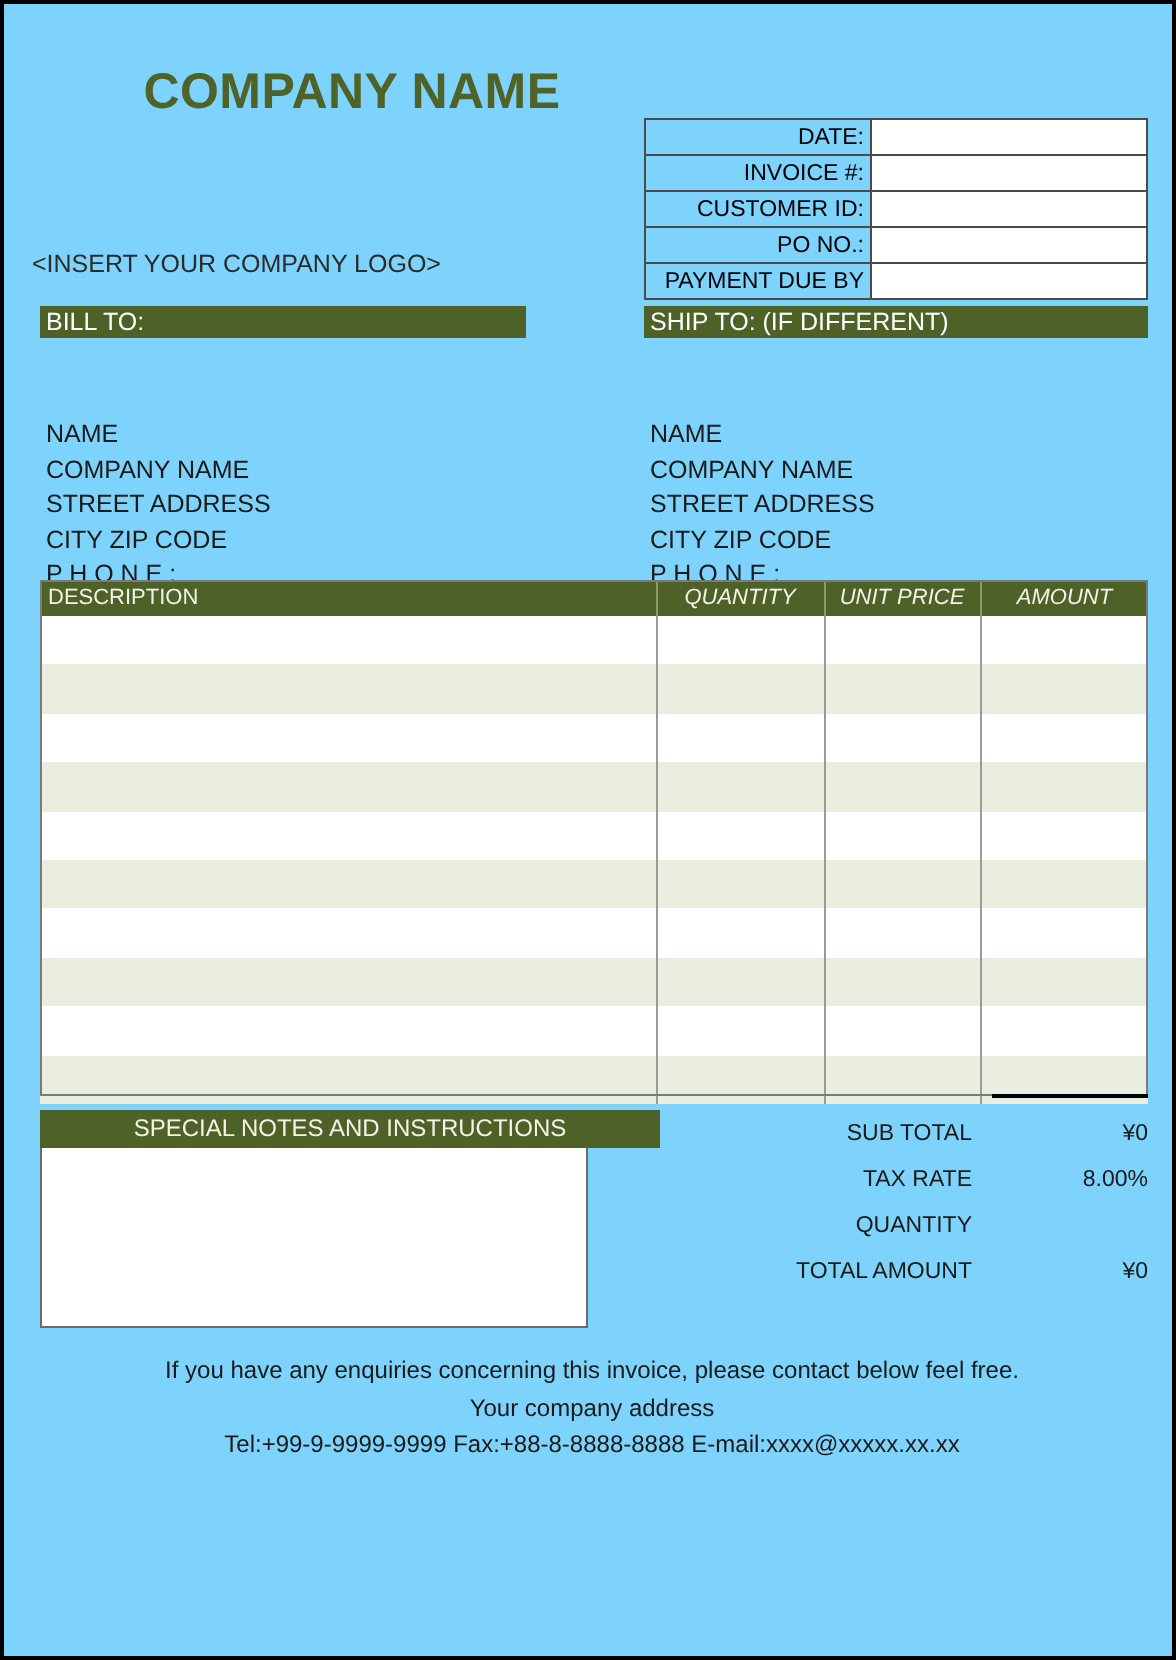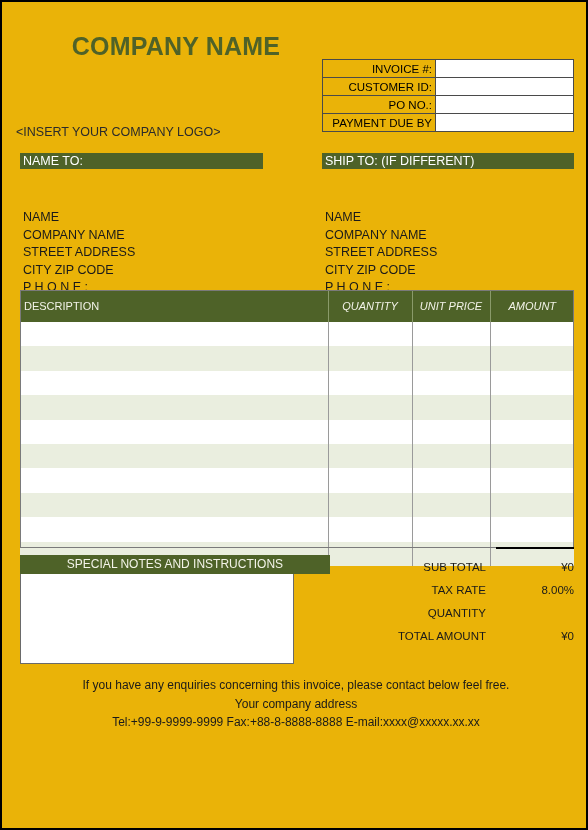--- a/index.html
+++ b/index.html
@@ -17,21 +17,21 @@
 
   #page {
     position: relative;
     width: 588px;
     height: 830px;
     box-sizing: border-box;
     border-top: 2px solid #000;
     border-bottom: 2px solid #000;
     border-left: 2px solid #000;
     border-right: 2px solid #000;
-    background: #eab308;
+    background: #7dd3fc;
     overflow: hidden;
   }
 
   
   #company-name {
     position: absolute;
     left: 14px;
     top: 30px;
     width: 320px;
     font-size: 25px;
@@ -118,21 +118,21 @@
     top: 288px;
     width: 554px;
     border-collapse: collapse;
     table-layout: fixed;
   }
   #items th {
     background: #4E6228;
     color: #f3f3e8;
     font-size: 11px;
     font-weight: normal;
-    height: 32px;
+    height: 18px;
     padding: 0 4px;
     border-right: 1px solid #8a9a6a;
     white-space: nowrap;
   }
   #items th.desc { text-align: left; }
   #items th.num  { text-align: center; font-style: italic; }
   #items th:last-child { border-right: none; }
 
   #items td {
     height: 24.4px;
@@ -230,40 +230,44 @@
 <div id="page">
 
   <div id="company-name">COMPANY NAME</div>
 
 
   <div id="logo-placeholder">&lt;INSERT YOUR COMPANY LOGO&gt;</div>
 
   <table id="invoice-info">
     <tbody id="invoice-info-body">
         <tr>
+          <td class="lbl">DATE:</td>
+          <td class="val"></td>
+        </tr>
+        <tr>
           <td class="lbl">INVOICE #:</td>
           <td class="val"></td>
         </tr>
         <tr>
           <td class="lbl">CUSTOMER ID:</td>
           <td class="val"></td>
         </tr>
         <tr>
           <td class="lbl">PO NO.:</td>
           <td class="val"></td>
         </tr>
         <tr>
           <td class="lbl">PAYMENT DUE BY</td>
           <td class="val"></td>
         </tr>
       </tbody>
   </table>
 
   <div class="addr-block" id="bill-block">
-    <div class="addr-head">NAME TO:</div>
+    <div class="addr-head">BILL TO:</div>
     <div class="addr-lines" id="bill-lines">
         <div>NAME</div>
         <div>COMPANY NAME</div>
         <div>STREET ADDRESS</div>
         <div>CITY ZIP CODE</div>
         <div>P H O N E :</div>
         <div>F A X :</div>
       </div>
   </div>
 

